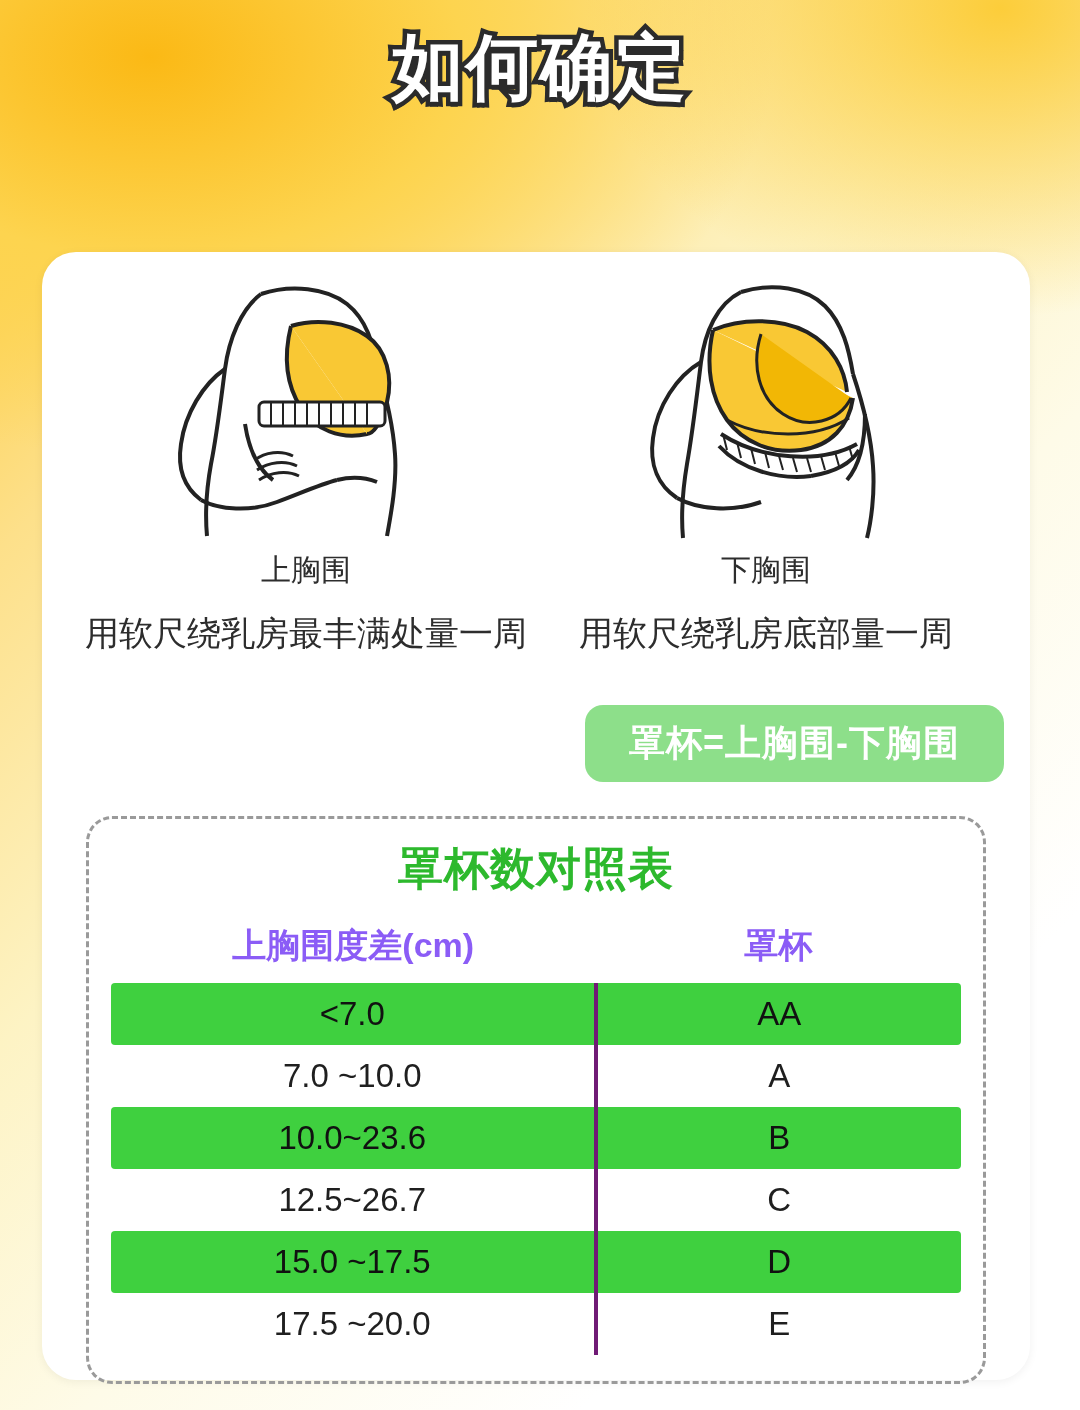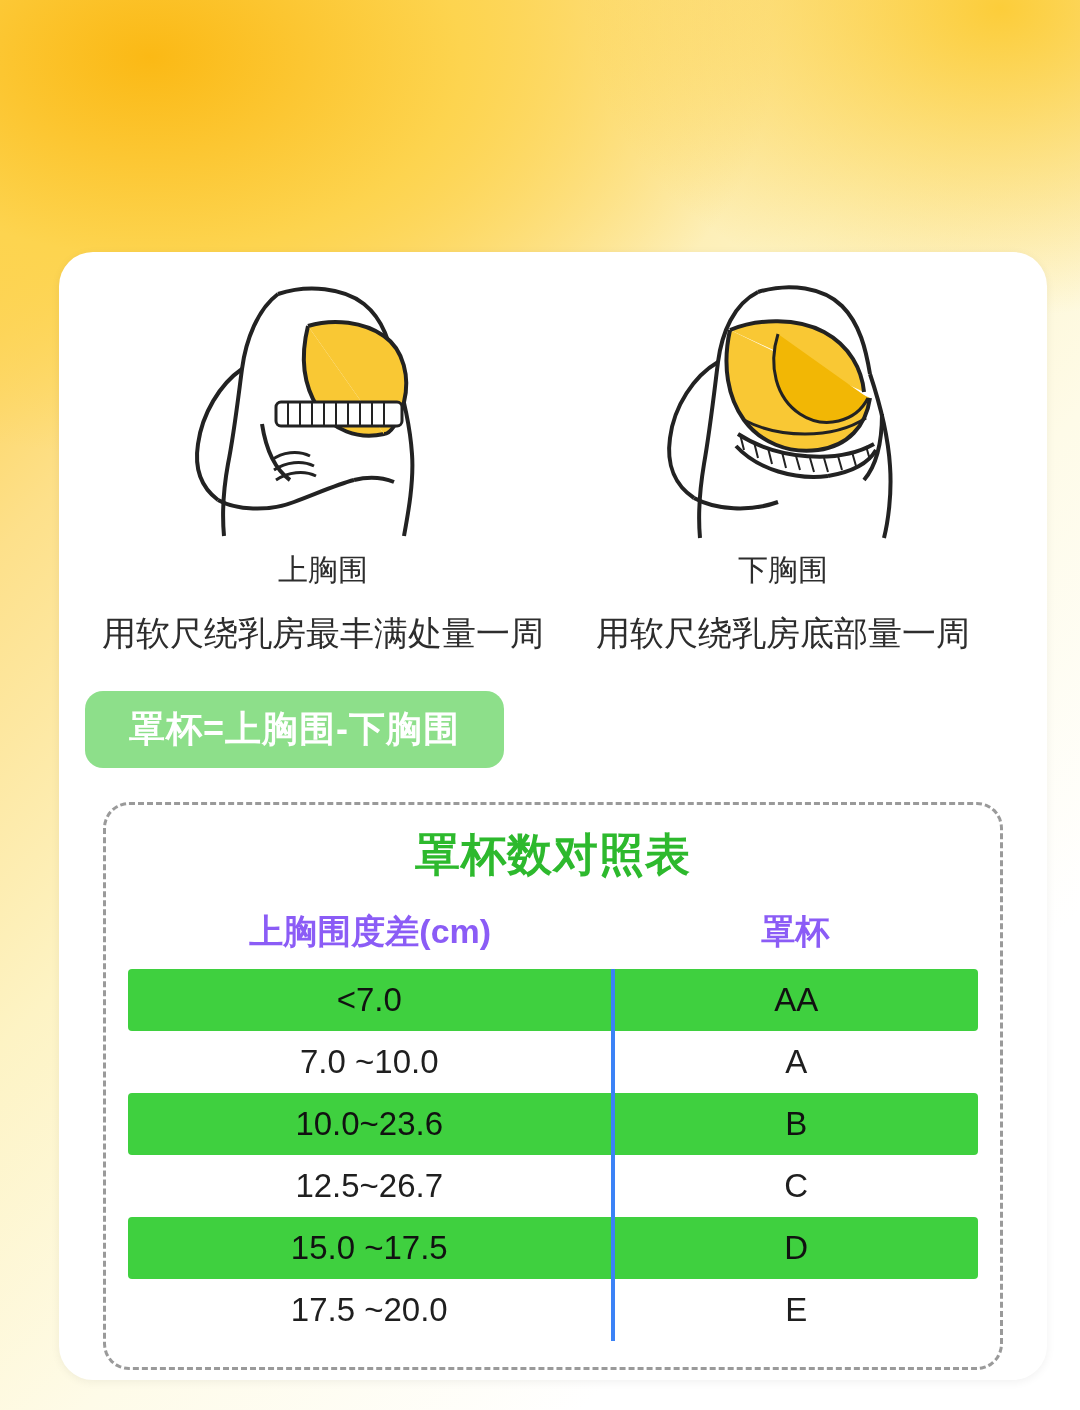--- a/index.html
+++ b/index.html
@@ -45,21 +45,21 @@
     letter-spacing: 2px;
     -webkit-text-stroke: 9px #2b2b2b;
     paint-order: stroke fill;
     text-shadow: 0 5px 0 #2b2b2b;
   }
   .title-line .green {
     color: #3bc83b;
   }
   .card {
     position: absolute;
-    left: 59px;
+    left: 42px;
     top: 252px;
     width: 988px;
     height: 1128px;
     background: #ffffff;
     border-radius: 34px;
     box-shadow: 0 2px 10px rgba(0,0,0,0.06);
     box-sizing: border-box;
     padding: 22px 26px 20px 26px;
   }
   .figures {
@@ -83,22 +83,22 @@
     font-weight: 500;
   }
   .fig-desc {
     font-size: 34px;
     color: #2d2d2d;
     margin-top: 20px;
     white-space: nowrap;
   }
   .formula-wrap {
     display: flex;
-    justify-content: flex-start;
-    margin-top: 34px;
+    justify-content: flex-end;
+    margin-top: 48px;
   }
   .formula {
     background: #8ddf8a;
     color: #ffffff;
     font-size: 36px;
     font-weight: bold;
     border-radius: 18px;
     padding: 14px 44px;
     letter-spacing: 1px;
   }
@@ -141,33 +141,34 @@
   .tbl tr.alt td.left-cell {
     border-top-left-radius: 4px;
     border-bottom-left-radius: 4px;
   }
   .tbl tr.alt td.right-cell {
     border-top-right-radius: 4px;
     border-bottom-right-radius: 4px;
   }
   .tbl td.left-cell {
     width: 57%;
-    border-right: 4px solid #3b82f6;
+    border-right: 4px solid #701a75;
   }
   .tbl th.left-head {
     width: 57%;
   }
 </style>
 </head>
 <body>
 
 <div class="bg-glow"></div>
 <div class="bg-glow2"></div>
 
 <div class="title-wrap">
+  <div class="title-line">如何确定</div>
 </div>
 
 <div class="card">
 
   <div class="figures">
 
     <div class="fig-col">
       <span>
         <svg class="fig-svg" width="330" height="270" viewBox="0 0 330 270" fill="none">
           <path d="M120 20 C100 35 88 65 84 95 C80 125 76 160 70 190 C66 212 64 240 66 262" stroke="#222" stroke-width="4" fill="none"></path>

